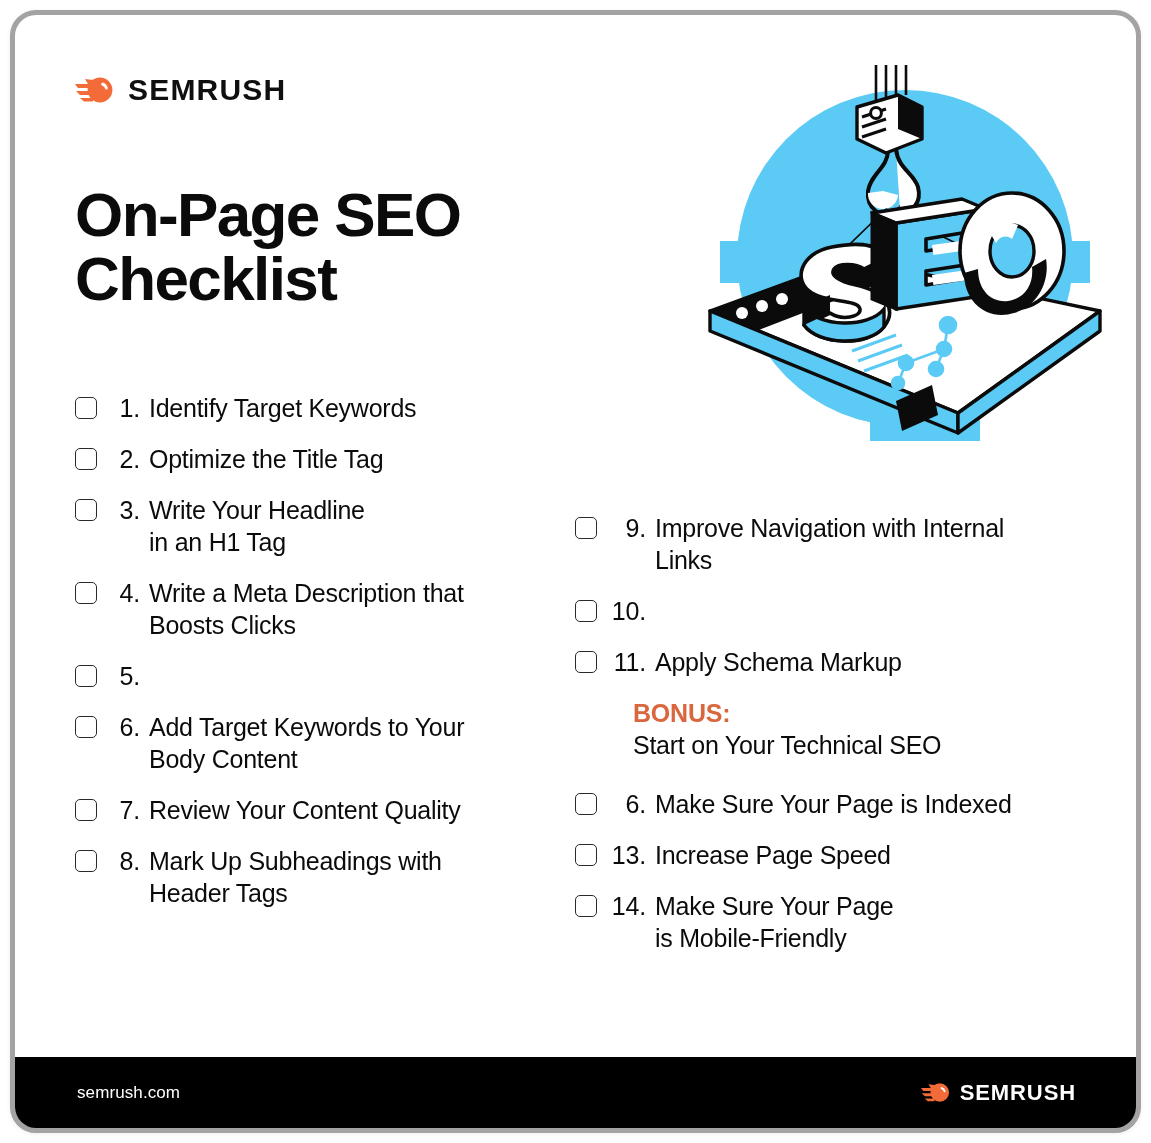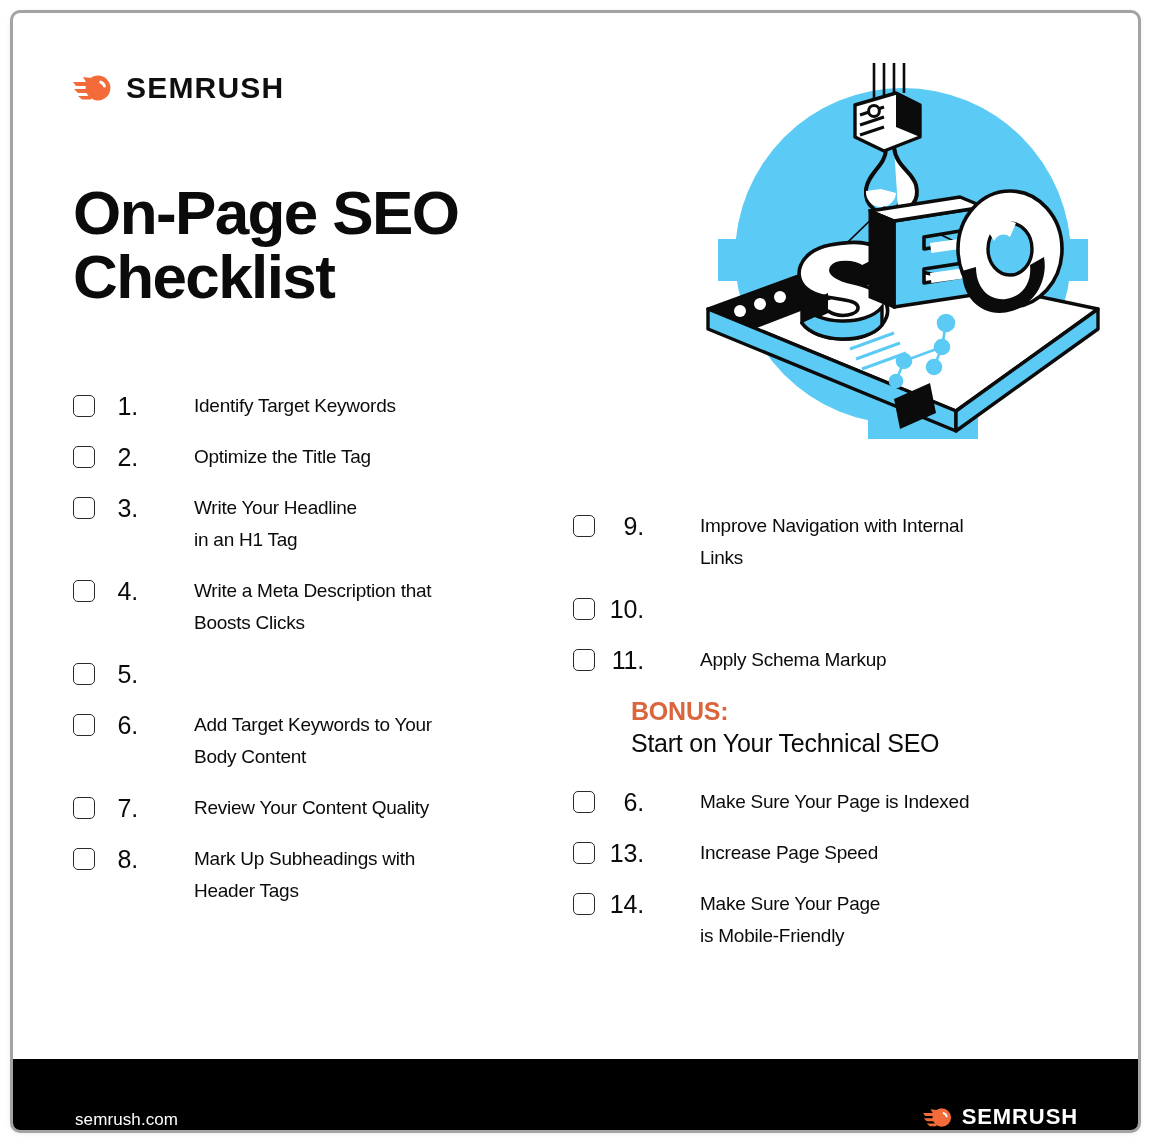--- a/index.html
+++ b/index.html
@@ -7,22 +7,22 @@
     width:1151px; height:1143px;
     background:#ffffff;
     font-family:"Liberation Sans", sans-serif;
     -webkit-font-smoothing:antialiased;
   }
   .card {
     position:relative;
     width:1131px; height:1123px;
     margin:10px;
     background:#ffffff;
-    border-radius:10px;
-    border:3px solid #a3a3a3;
+    border-radius:26px;
+    border:5px solid #a3a3a3;
     box-shadow:0 1px 5px rgba(0,0,0,.07);
     overflow:hidden;
   }
 
   
   .brand {
     position:absolute; left:60px; top:58px;
     display:flex; align-items:center; gap:13px;
   }
   .comet { width:40px; height:30px; display:block; }
@@ -65,25 +65,24 @@
     width:52px;
     text-align:right;
     padding-right:9px;
     font-size:25px; line-height:32px;
     color:#0b0b0c;
     letter-spacing:-.2px;
   }
   .col-right .num { width:58px; }
   .txt {
     flex:1 1 auto;
-    font-size:19px; line-height:32px;
+    font-size:25px; line-height:32px;
     color:#0b0b0c;
     letter-spacing:-.25px;
     white-space:pre-line;
-    margin-left:47px;
   }
 
   
   .bonus {
     margin:10px 0 26px 58px;
   }
   .bonus-label {
     font-size:25px; line-height:32px;
     font-weight:bold; letter-spacing:-.2px;
     color:#d9663d;
@@ -91,21 +90,21 @@
   .bonus-text {
     font-size:25px; line-height:33px;
     color:#0b0b0c; letter-spacing:-.25px;
   }
 
   
   .footer {
     position:absolute; left:0; bottom:0;
     width:100%; height:71px;
     background:#000000;
-    display:flex; align-items:flex-end;
+    display:flex; align-items:center;
     justify-content:space-between;
     padding:0 60px 0 62px;
   }
   .footer-url { color:#fff; font-size:17px; letter-spacing:.1px; }
   .footer-brand { display:flex; align-items:center; gap:9px; }
   .footer-word {
     color:#fff; font-size:22px; font-weight:bold; letter-spacing:.9px;
   }
 </style>
 </head>

